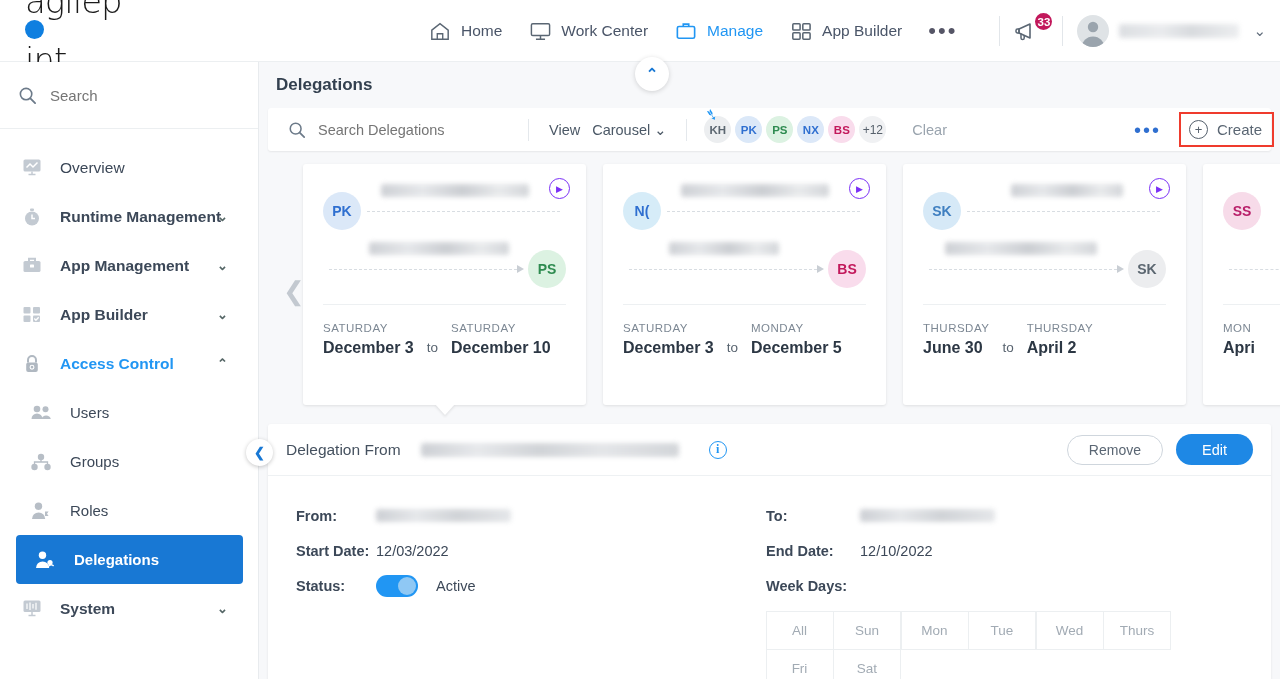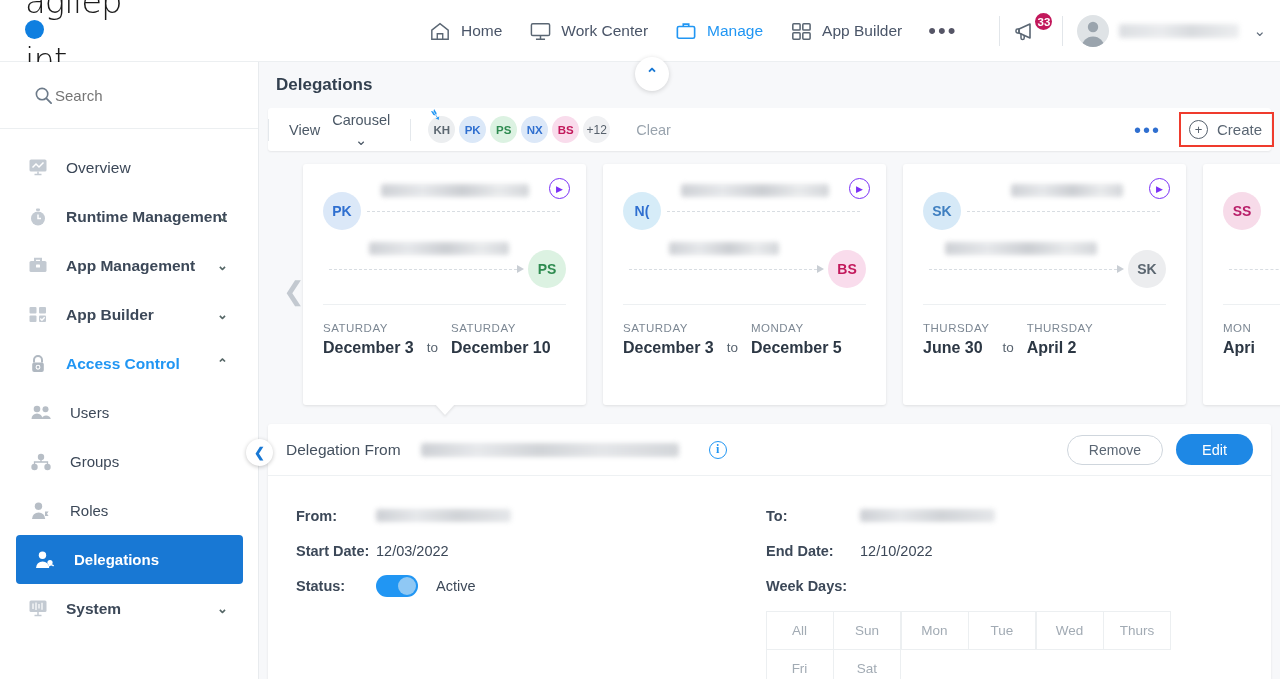--- a/index.html
+++ b/index.html
@@ -43,27 +43,27 @@
   .avatar-top { width: 32px; height: 32px; border-radius: 50%; background: #dfe3e6;
                 display:flex; align-items:flex-end; justify-content:center; overflow:hidden; }
   .uname { margin-left: 10px; width: 120px; height: 14px; border-radius: 3px;
            background: linear-gradient(90deg,#d6d9dd 0%,#e6e8eb 35%,#d2d5d9 60%,#e9ebed 100%);
            filter: blur(2.6px); opacity: .85; }
   .chev-top { margin-left: 14px; color: #5f6b7a; font-size: 15px; cursor: pointer; }
 
   
   .sidebar { position: absolute; left: 0; top: 62px; width: 259px; height: 617px;
              background: #fff; border-right: 1px solid #e8ebee; }
-  .search-box { height: 67px; display: flex; align-items: center; padding-left: 34px;
-                border-bottom: 1px solid #eceff1; gap: 2px; }
+  .search-box { height: 67px; display: flex; align-items: center; padding-left: 18px;
+                border-bottom: 1px solid #eceff1; gap: 13px; }
   .search-box .sicon { color: #6c7a89; }
   .search-box input { border: 0; outline: 0; font-size: 15px; color: #707d8b;
                       font-family: "Liberation Sans", sans-serif; background: transparent; width: 180px; }
   .navlist { padding-top: 14px; }
-  .snav { display: flex; align-items: center; height: 49px; padding-left: 28px;
+  .snav { display: flex; align-items: center; height: 49px; padding-left: 22px;
           font-size: 15.5px; color: #3c4858; cursor: pointer; position: relative; }
   .snav .sicon { width: 30px; display: inline-flex; align-items: center; color: #b0b8c1; }
   .snav .slabel { margin-left: 8px; }
   .snav.bold .slabel { font-weight: bold; }
   .snav.active-blue { color: #2196f3; }
   .snav.active-blue .slabel { font-weight: bold; }
   .snav .caret { position: absolute; right: 30px; color: #566; font-size: 13px; font-weight: bold; }
   .snav.sub { padding-left: 30px; font-size: 15px; }
   .snav.sub .sicon { width: 32px; }
   .snav.selected { background: #1878d4; color: #fff; border-radius: 4px;
@@ -88,21 +88,21 @@
                    color: #1878d4; font-size: 15px; font-weight: bold; cursor: pointer; z-index: 8; }
 
   .toolbar { margin: 0 9px; height: 43px; background: #fff; border-radius: 3px;
              display: flex; align-items: center; box-shadow: 0 1px 2px rgba(0,0,0,.07);
              position: relative; }
   .tb-search { display: flex; align-items: center; gap: 12px; padding-left: 20px; width: 260px; }
   .tb-search input { border: 0; outline: 0; font-size: 14.5px; color: #707d8b;
                      background: transparent; font-family: "Liberation Sans", sans-serif; width: 190px; }
   .tb-sep { width: 1px; height: 22px; background: #e4e8ec; }
   .tb-view { display: flex; align-items: center; gap: 12px; padding: 0 20px; font-size: 14.5px; color: #4b5866; }
-  .tb-view .dd { display: flex; align-items: center; gap: 4px; cursor: pointer; flex-direction: column; }
+  .tb-view .dd { display: flex; align-items: center; gap: 4px; cursor: pointer; }
   .chips { display: flex; align-items: center; gap: 4px; padding-left: 17px; position: relative; }
   .chip { width: 27px; height: 27px; border-radius: 50%; font-size: 11.5px; font-weight: bold;
           display: flex; align-items: center; justify-content: center; cursor: pointer; }
   .chip.gray { background: #eceef0; color: #5b6670; }
   .chip.blue { background: #dbe8f8; color: #2f6fd0; }
   .chip.green { background: #dcf2e2; color: #2e8b50; }
   .chip.blue2 { background: #dce8f8; color: #2f6fd0; }
   .chip.pink { background: #f9dcec; color: #c2185b; }
   .chip.more { background: #f0f1f3; color: #56606b; font-weight: normal; font-size: 12px; }
   .cursor-arrow { position: absolute; left: 18px; top: -11px; color: #2196f3; font-size: 16px; transform: rotate(12deg); }
@@ -416,20 +416,29 @@
   </div>
 
   <div class="content">
 
     <div class="page-head">Delegations</div>
     <div class="collapse-head">
       <span>⌃</span>
     </div>
 
     <div class="toolbar">
+      <div class="tb-search">
+        <span>
+          <svg width="18" height="18" viewBox="0 0 20 20">
+              <circle cx="8.5" cy="8.5" r="6" fill="none" stroke="#6c7a89" stroke-width="1.7"></circle>
+              <path d="M13 13 L18 18" stroke="#6c7a89" stroke-width="1.9" stroke-linecap="round"></path>
+            </svg>
+        </span>
+        <input type="text" placeholder="Search Delegations" style="">
+      </div>
       <div class="tb-sep"></div>
       <div class="tb-view">
         <span>View</span>
         <span class="dd">
           <span>Carousel</span>
           <span>⌄</span>
         </span>
       </div>
       <div class="tb-sep"></div>
 

